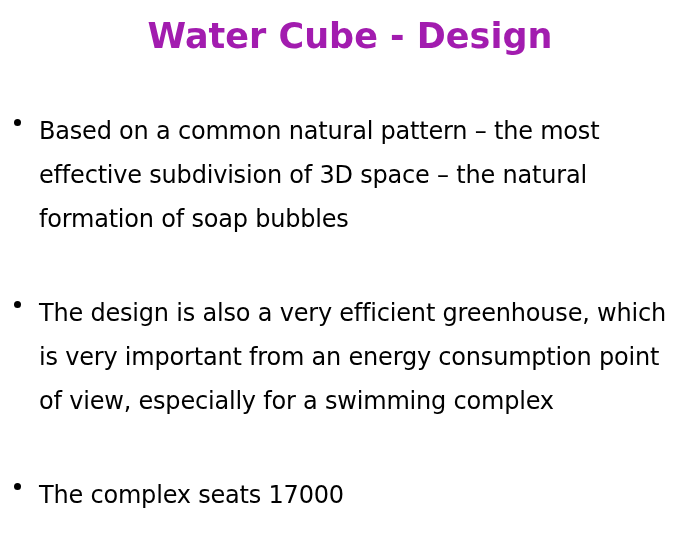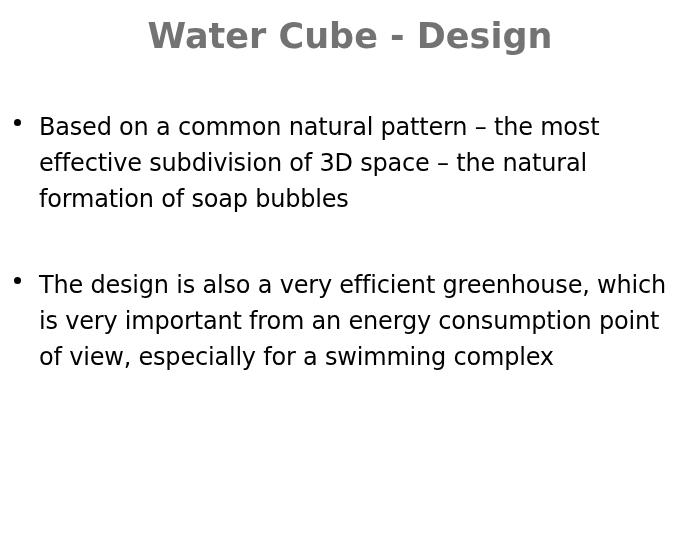--- a/index.html
+++ b/index.html
@@ -22,42 +22,42 @@
   }
   .slide-title {
     position: absolute;
     top: 18px;
     left: 0;
     width: 700px;
     text-align: center;
     font-family: "DejaVu Sans", sans-serif;
     font-size: 35px;
     font-weight: bold;
-    color: #737373;
+    color: #a21caf;
     letter-spacing: 0px;
     line-height: 1.05;
     white-space: nowrap;
   }
   .body-list {
     position: absolute;
     top: 109px;
     left: 0;
     width: 700px;
     margin: 0;
     padding: 0;
     list-style: none;
   }
   .bullet-item {
     position: relative;
     padding-left: 39px;
     margin: 0 0 0 0;
     color: #000000;
     font-family: "DejaVu Sans", sans-serif;
     font-size: 24px;
-    line-height: 36px;
+    line-height: 44px;
     letter-spacing: -0.2px;
   }
   .bullet-item + .bullet-item {
     margin-top: 50px;
   }
   .bullet-marker {
     position: absolute;
     left: 14px;
     top: 10px;
     width: 7px;
@@ -87,16 +87,20 @@
 formation of soap bubbles</span>
     </li>
 
     <li class="bullet-item">
       <span class="bullet-marker"></span>
       <span class="bullet-text">The design is also a very efficient greenhouse, which
 is very important from an energy consumption point
 of view, especially for a swimming complex</span>
     </li>
 
+    <li class="bullet-item">
+      <span class="bullet-marker"></span>
+      <span class="bullet-text">The complex seats 17000</span>
+    </li>
 
   </ul>
 
 </div>
 
 </body></html>

